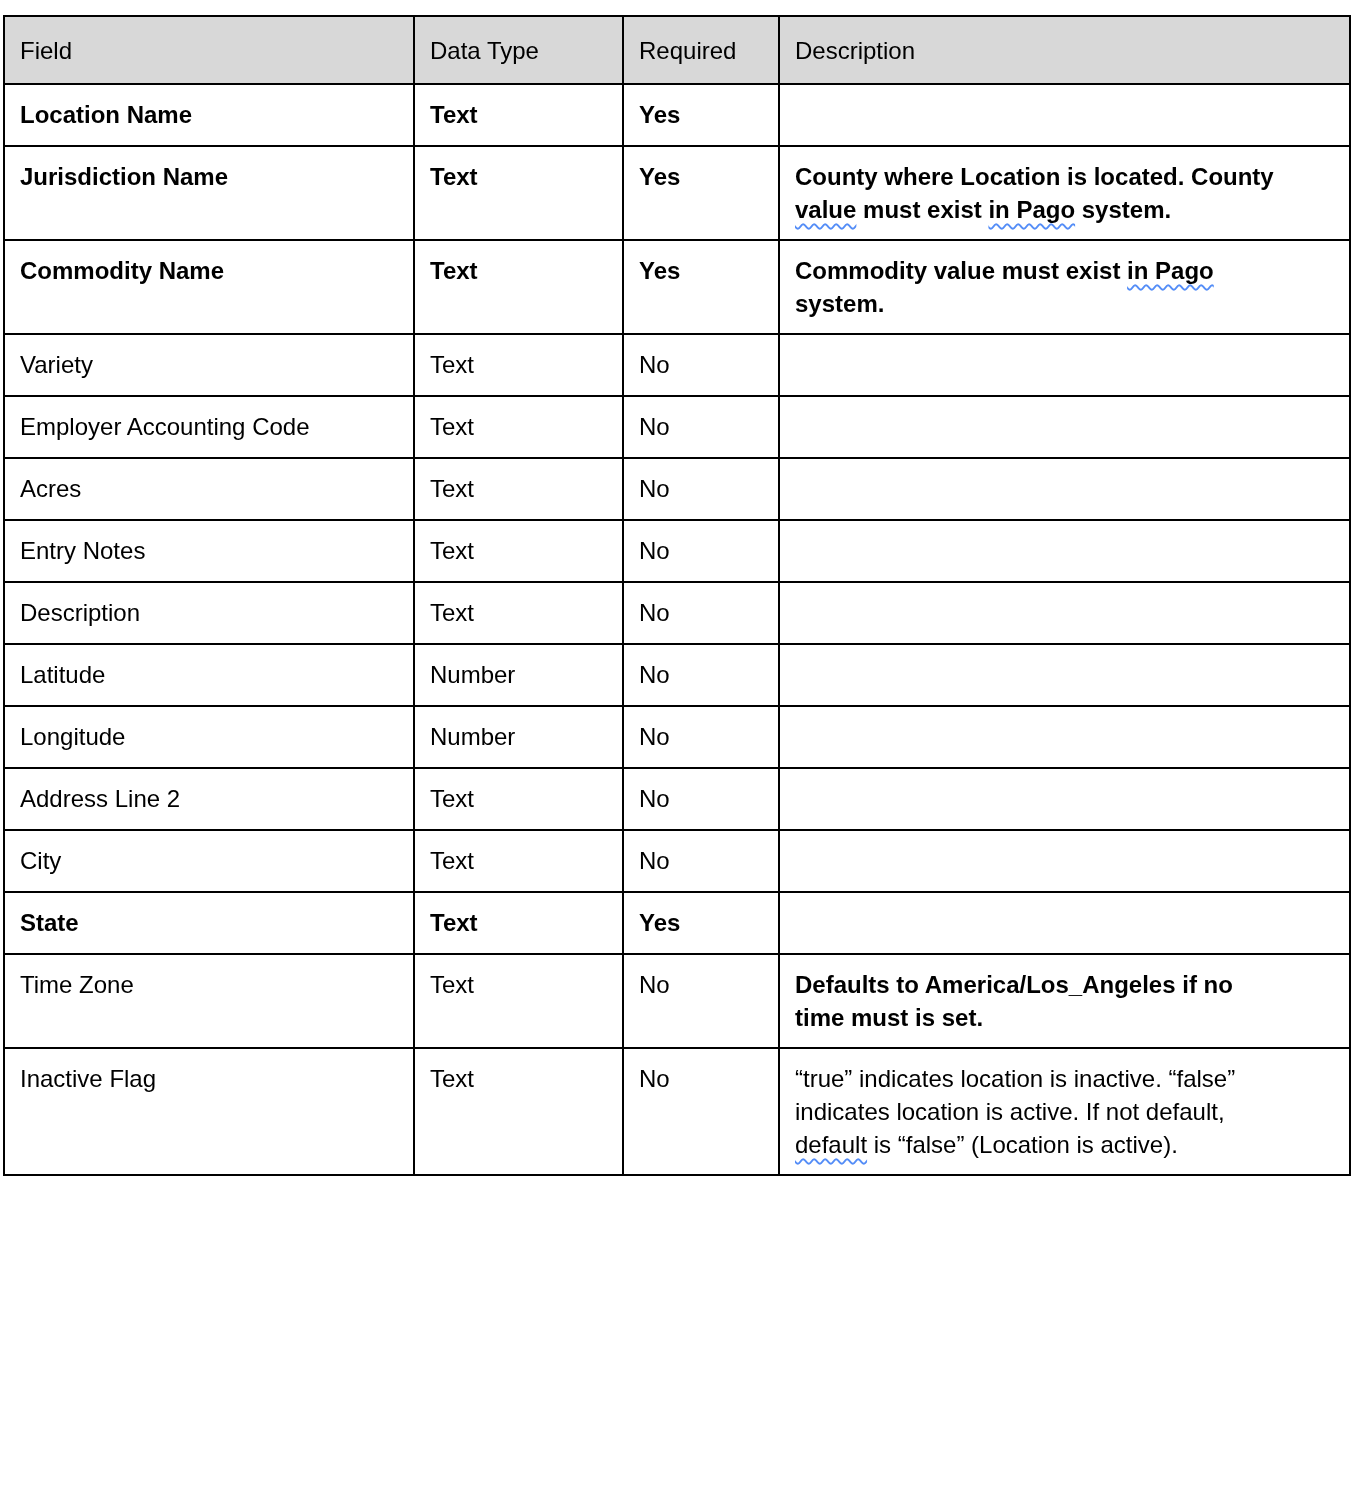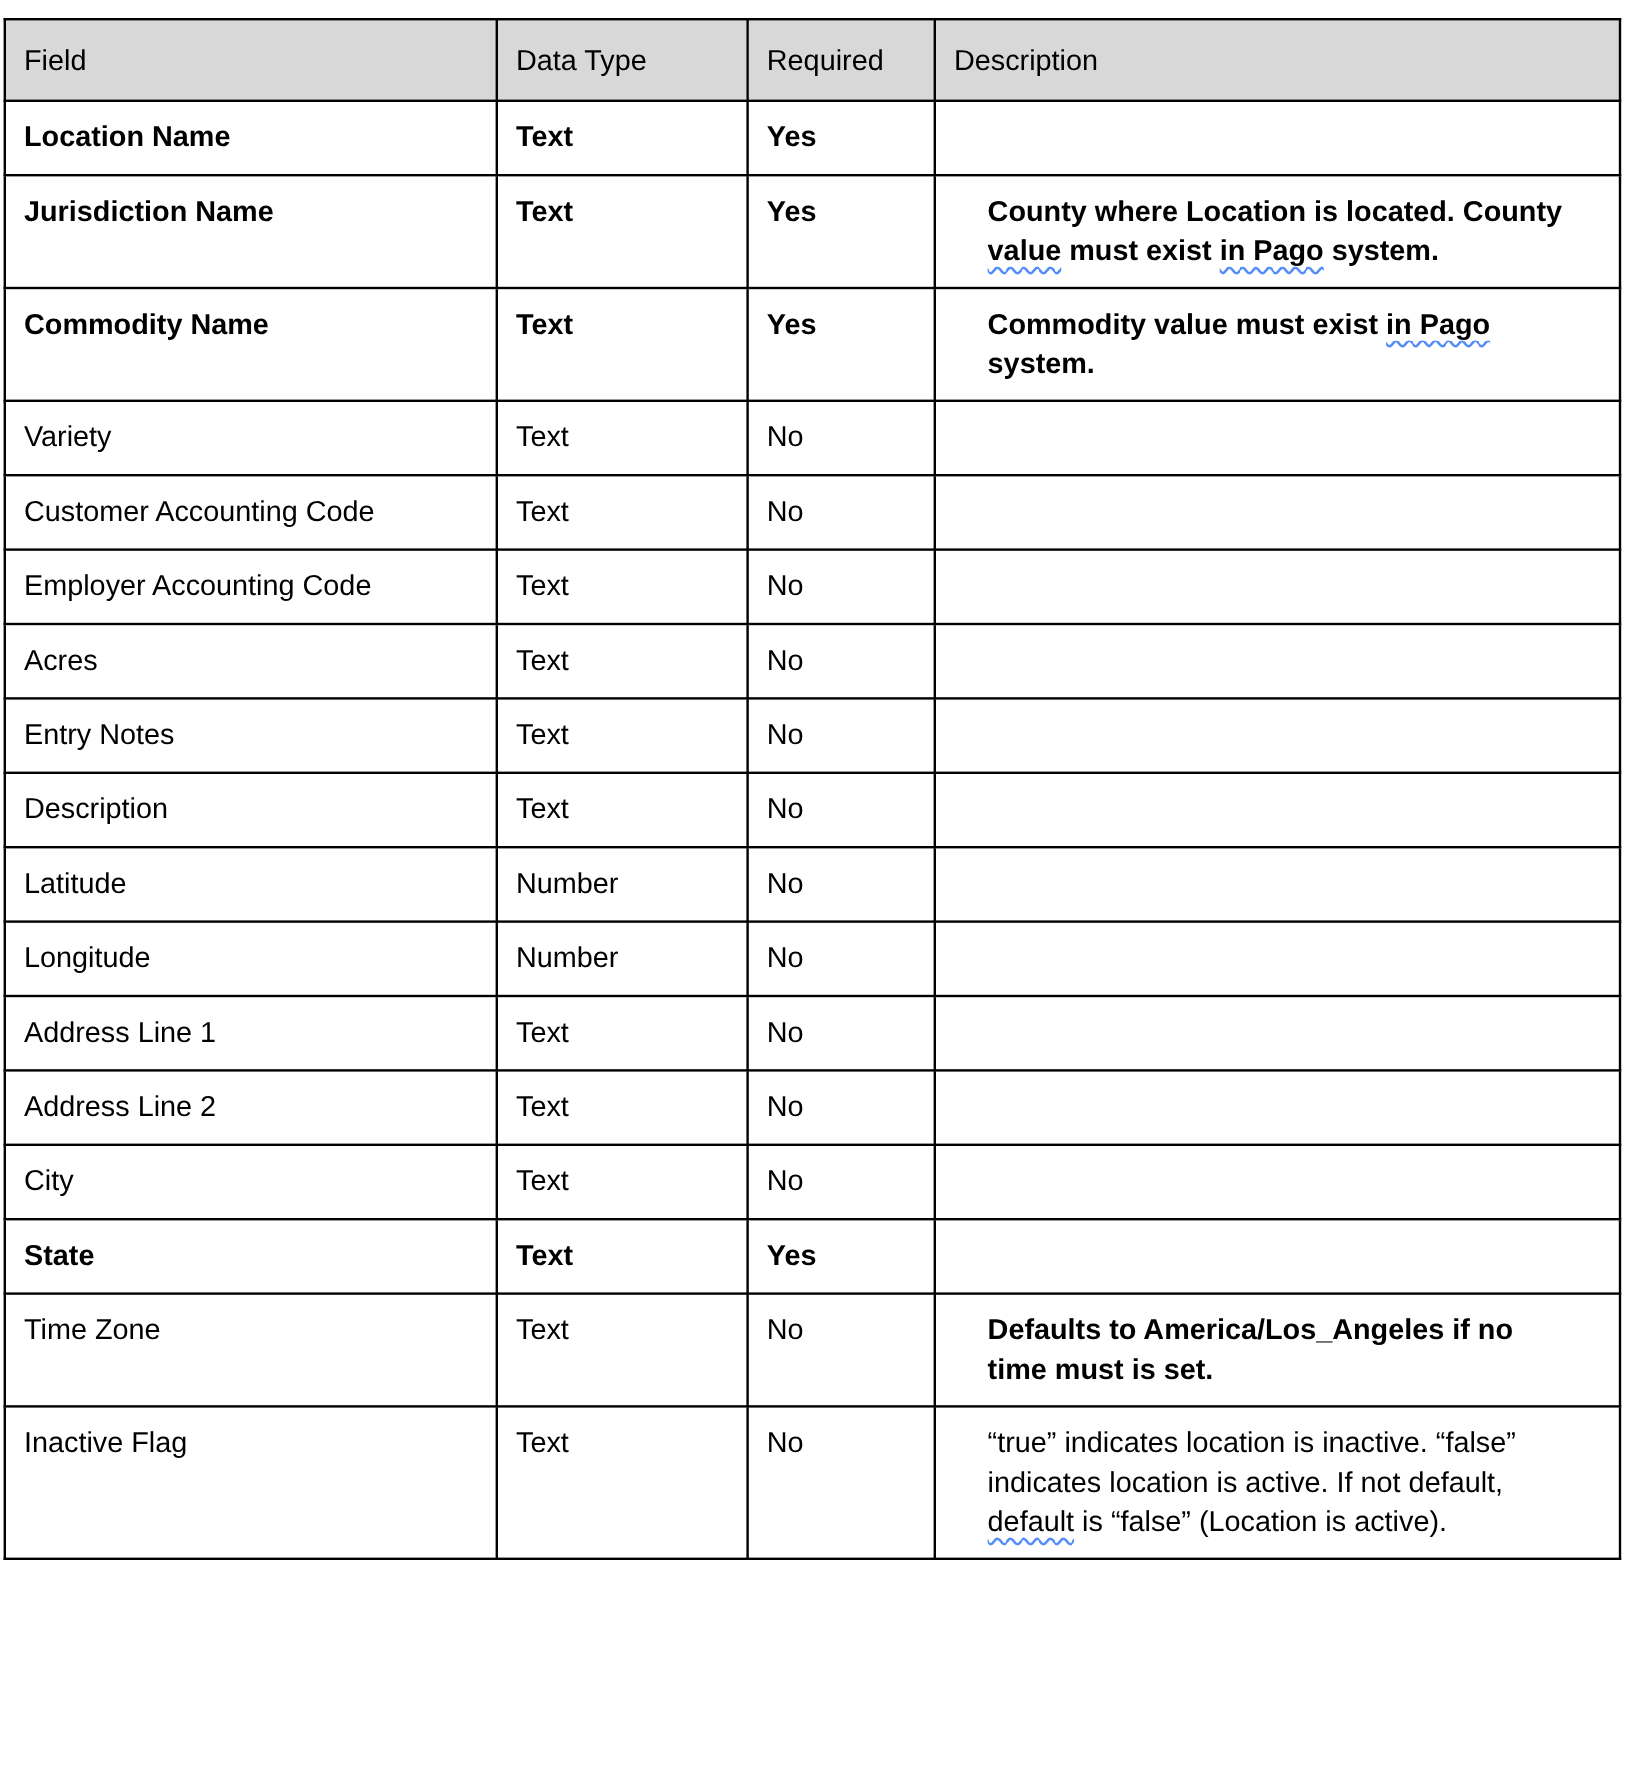--- a/index.html
+++ b/index.html
@@ -40,21 +40,21 @@
   tr.header-row { height: 68px; }
   thead th {
     background: #d8d8d8;
     font-weight: 400;
     padding-top: 17px;
   }
   tbody tr { height: 62px; }
   td.bold, tr.bold td.field-cell, tr.bold td.type-cell, tr.bold td.req-cell {
     font-weight: 700;
   }
-  .desc-line { white-space: nowrap; margin-left: 28px; }
+  .desc-line { white-space: nowrap; }
   .squiggle {
     text-decoration: underline;
     text-decoration-style: wavy;
     text-decoration-color: #548df7;
     text-decoration-thickness: 2px;
     text-underline-offset: 5px;
     text-decoration-skip-ink: none;
     text-align: right;
   }
 </style>
@@ -102,26 +102,20 @@
             <div class="desc-line"><span>system.</span></div>
           </td>
         </tr>
         <tr>
           <td class="field-cell">Variety</td>
           <td class="type-cell">Text</td>
           <td class="req-cell">No</td>
           <td class="desc-cell"></td>
         </tr>
         <tr>
-          <td class="field-cell">Customer Accounting Code</td>
-          <td class="type-cell">Text</td>
-          <td class="req-cell">No</td>
-          <td class="desc-cell"></td>
-        </tr>
-        <tr>
           <td class="field-cell">Employer Accounting Code</td>
           <td class="type-cell">Text</td>
           <td class="req-cell">No</td>
           <td class="desc-cell"></td>
         </tr>
         <tr>
           <td class="field-cell">Acres</td>
           <td class="type-cell">Text</td>
           <td class="req-cell">No</td>
           <td class="desc-cell"></td>
@@ -140,26 +134,20 @@
         </tr>
         <tr>
           <td class="field-cell">Latitude</td>
           <td class="type-cell">Number</td>
           <td class="req-cell">No</td>
           <td class="desc-cell"></td>
         </tr>
         <tr>
           <td class="field-cell">Longitude</td>
           <td class="type-cell">Number</td>
-          <td class="req-cell">No</td>
-          <td class="desc-cell"></td>
-        </tr>
-        <tr>
-          <td class="field-cell">Address Line 1</td>
-          <td class="type-cell">Text</td>
           <td class="req-cell">No</td>
           <td class="desc-cell"></td>
         </tr>
         <tr>
           <td class="field-cell">Address Line 2</td>
           <td class="type-cell">Text</td>
           <td class="req-cell">No</td>
           <td class="desc-cell"></td>
         </tr>
         <tr>

